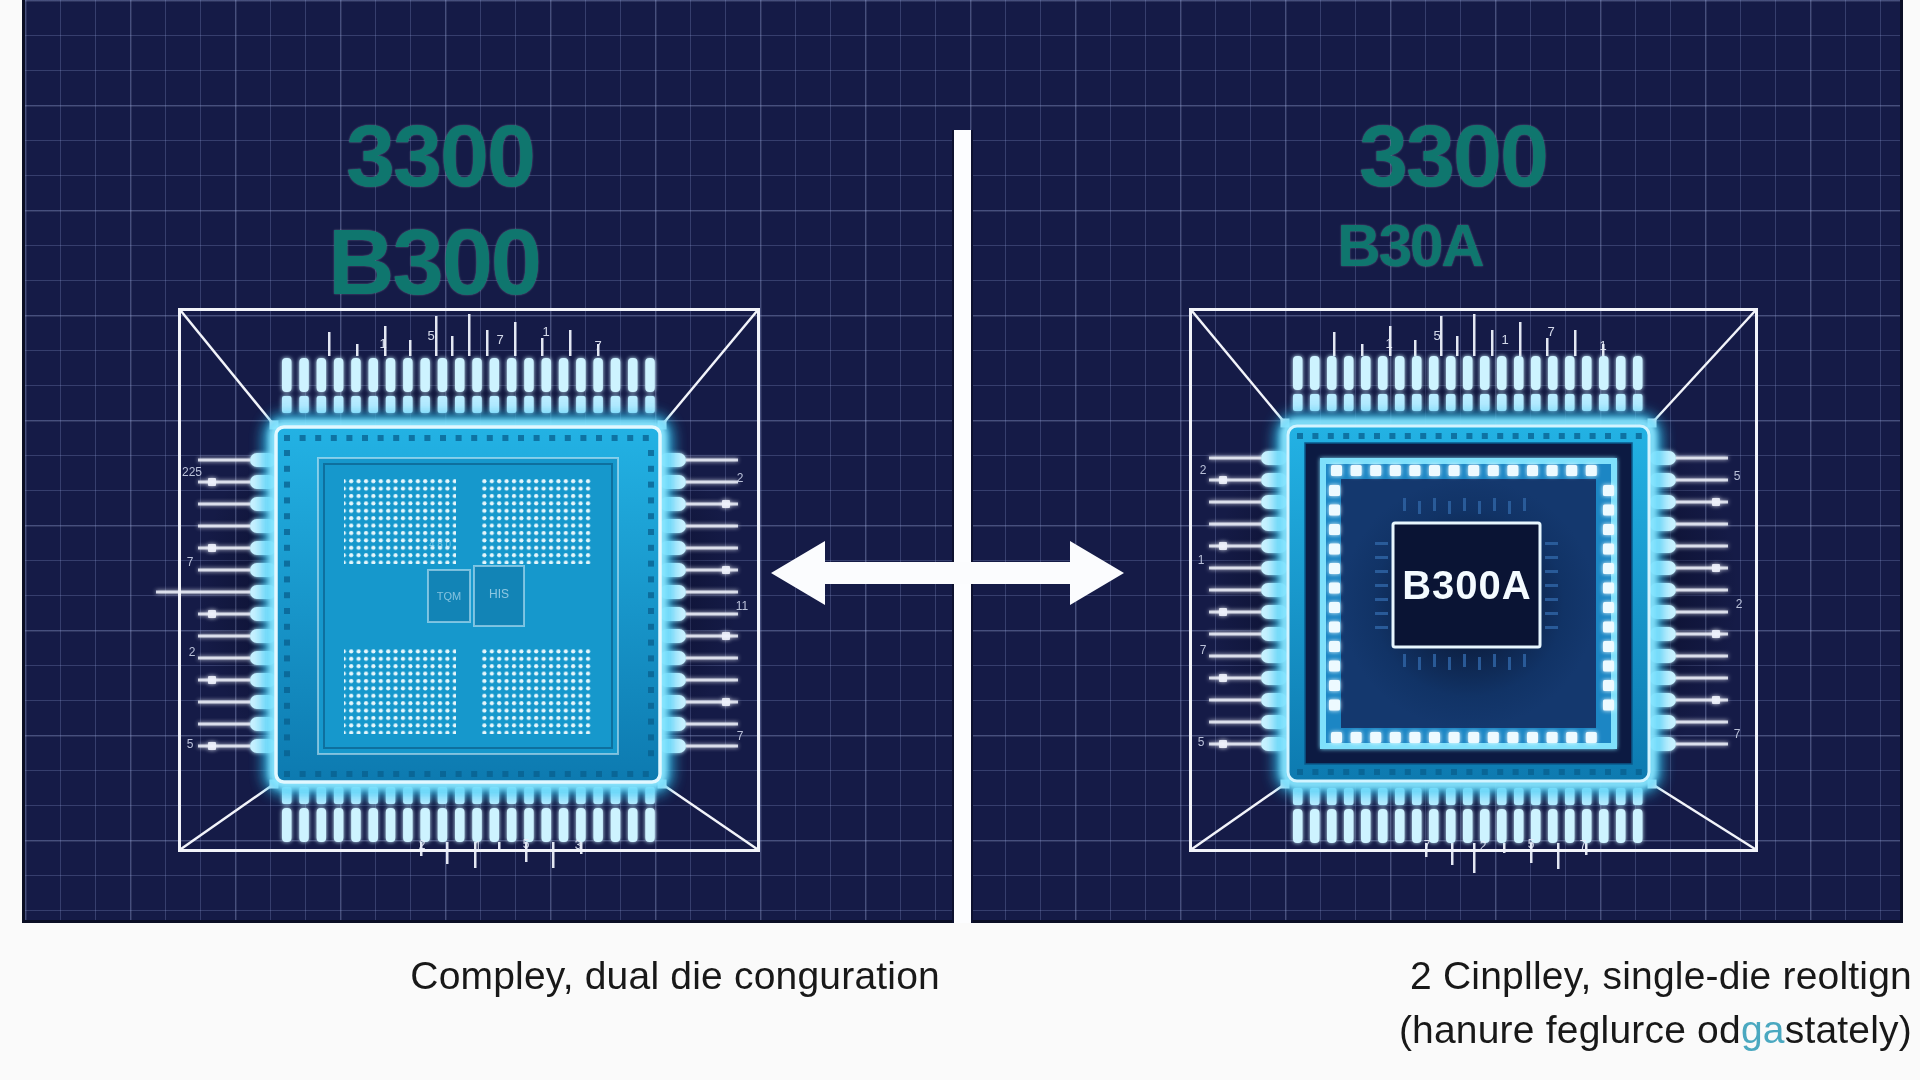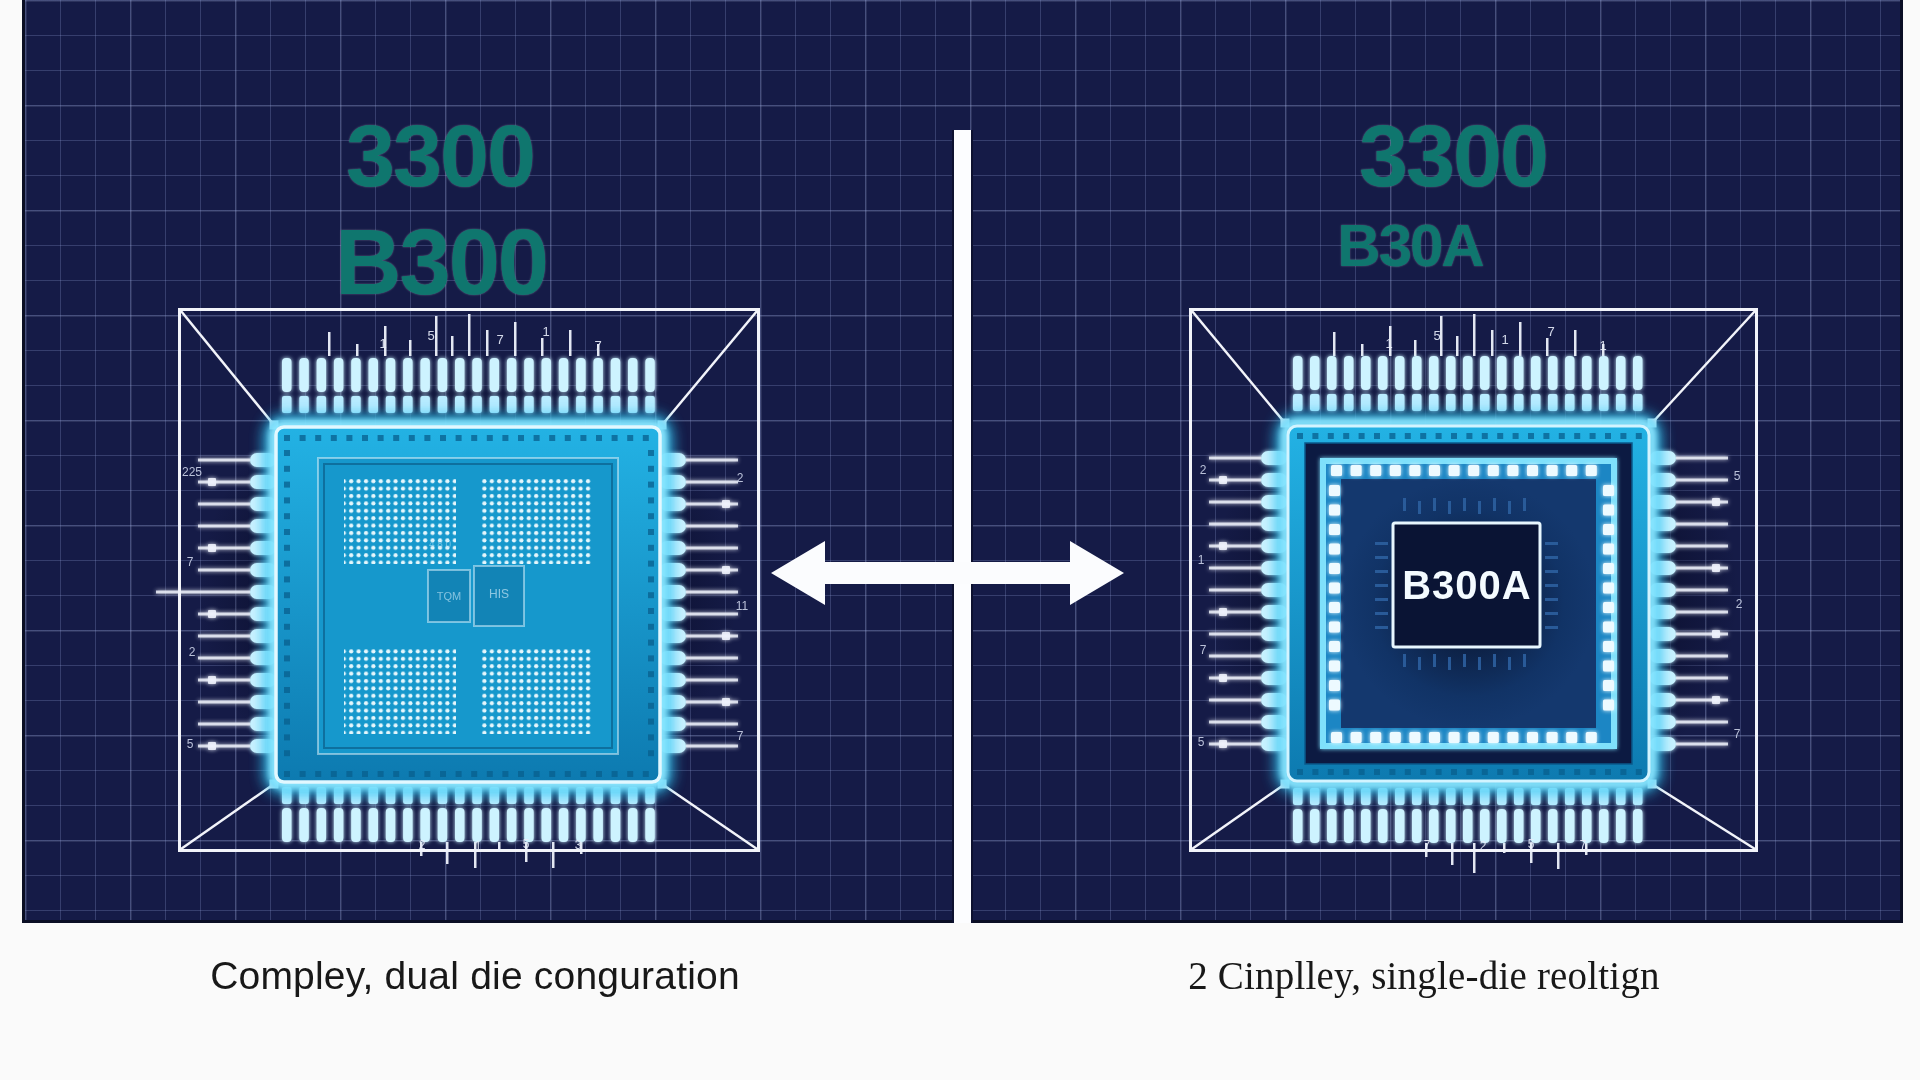--- a/index.html
+++ b/index.html
@@ -26,34 +26,34 @@
     background:#fcfdff;border-left:2px solid #0d1130;border-right:2px solid #0d1130;
   }
   .compare-arrow{position:absolute;left:769px;top:535px;width:357px;height:76px;}
   
   .chip-title{
     position:absolute;width:560px;text-align:center;color:#0f766e;
     font-weight:700;letter-spacing:-2px;line-height:1;
     text-shadow:0 0 2px rgba(255,255,255,.35);
   }
   .t-left-1 {left:160px; top:112px; font-size:88px;}
-  .t-left-2 {left:141px; top:216px; font-size:92px;padding-left:20px;}
+  .t-left-2 {left:134px; top:216px; font-size:92px;padding-left:20px;}
   .t-right-1{left:1173px;top:112px; font-size:88px;}
   .t-right-2{left:1130px;top:216px; font-size:60px;}
   
   .chip-svg{position:absolute;overflow:visible;}
   .chip-left-svg {left:178px; top:308px;}
   .chip-right-svg{left:1189px;top:308px;}
   
   .caption{
-    position:absolute;top:949px;text-align:center;color:#181818;
+    position:absolute;top:949px;text-align:right;color:#181818;
     font-size:39px;line-height:54px;letter-spacing:.2px;
   }
   .caption-left {left:10px;  width:930px;}
-  .caption-right{left:968px;width:912px;font-family:Liberation Serif, serif;}
+  .caption-right{left:1000px;width:912px;}
   .acc-bright{color:#3fc3e2;}
   .acc-dim{color:#2f7da0;}
   .acc-soft{color:#4aa8c0;}
 </style>
 </head>
 <body>
 
 <div class="blueprint-panel"></div>
 
 <div class="chip-title t-left-1">3300</div>
@@ -795,13 +795,14 @@
 <div class="divider-line"></div>
 <svg class="compare-arrow" viewBox="0 0 357 76">
   <polygon points="2,38 56,6 56,27 301,27 301,6 355,38 301,70 301,49 56,49 56,70" fill="#fbfcfe"></polygon>
 </svg>
 
 <div class="caption caption-left">
   <div>Compley, dual die conguration</div>
 </div>
 <div class="caption caption-right">
   <div>2 Cinplley, single-die reoltign</div>
+  <div><span>(hanure feglurce od</span><span class="acc-soft">ga</span><span>stately)</span></div>
 </div>
 
 </body></html>

